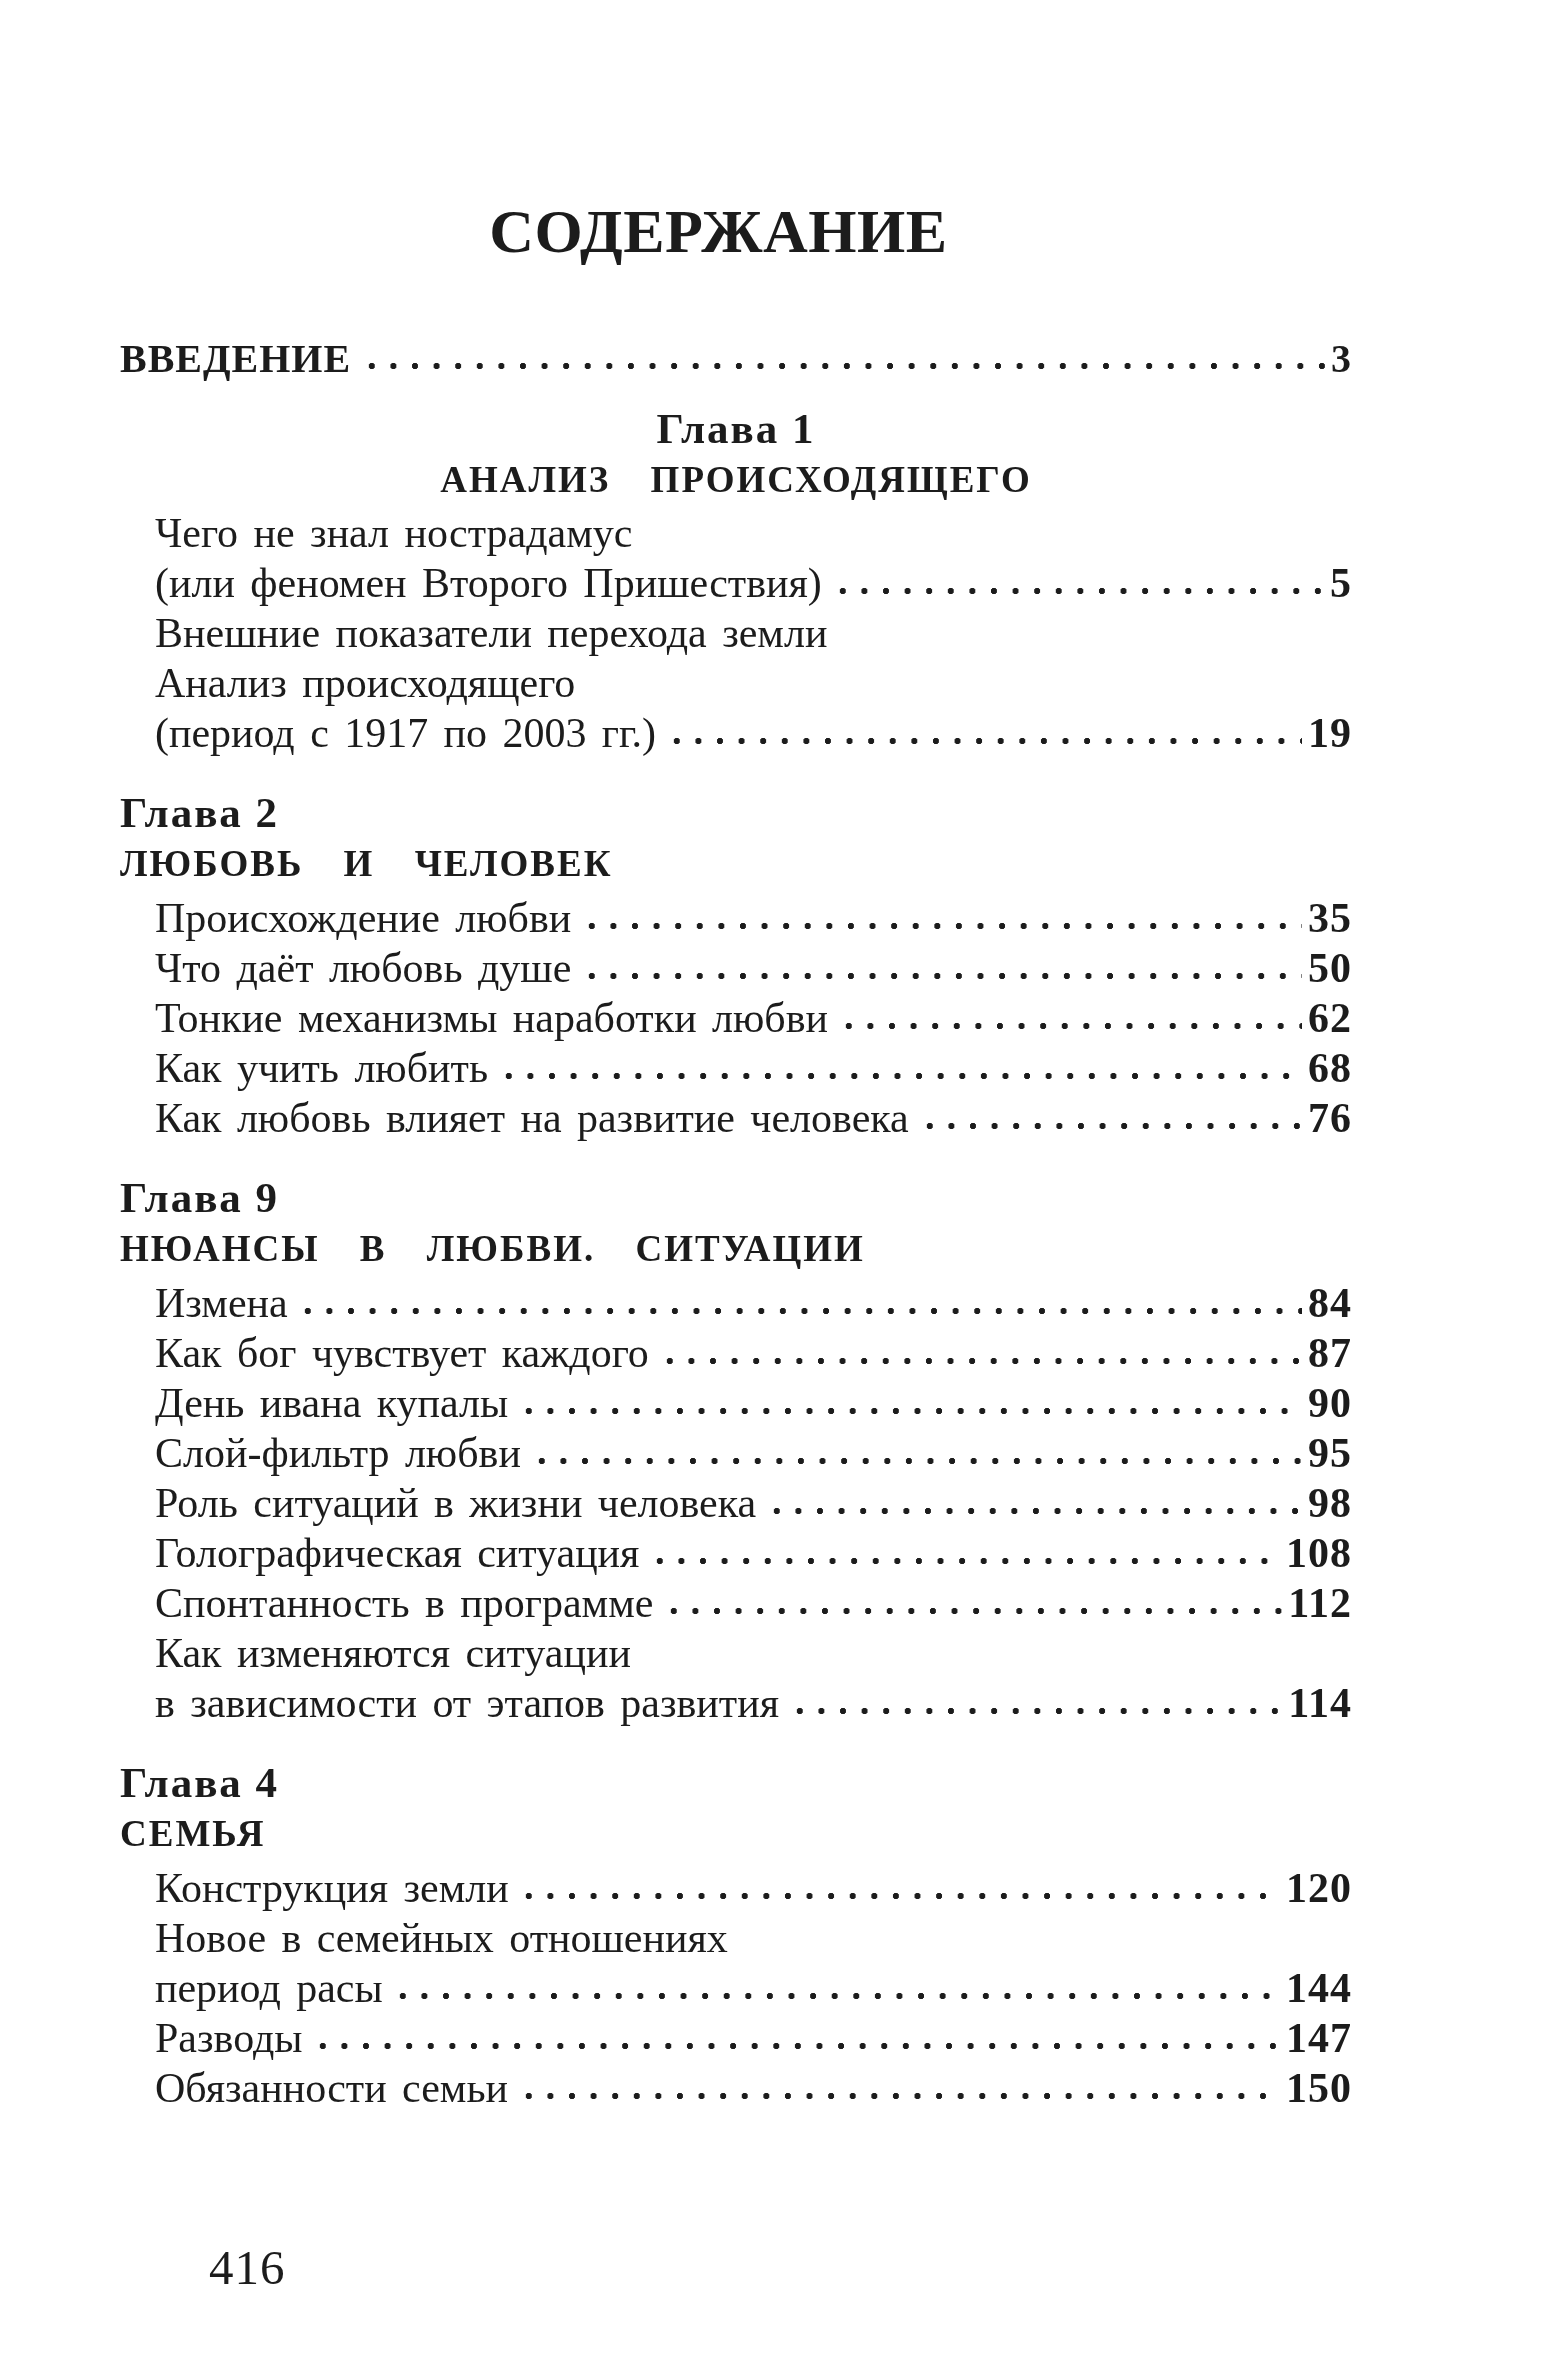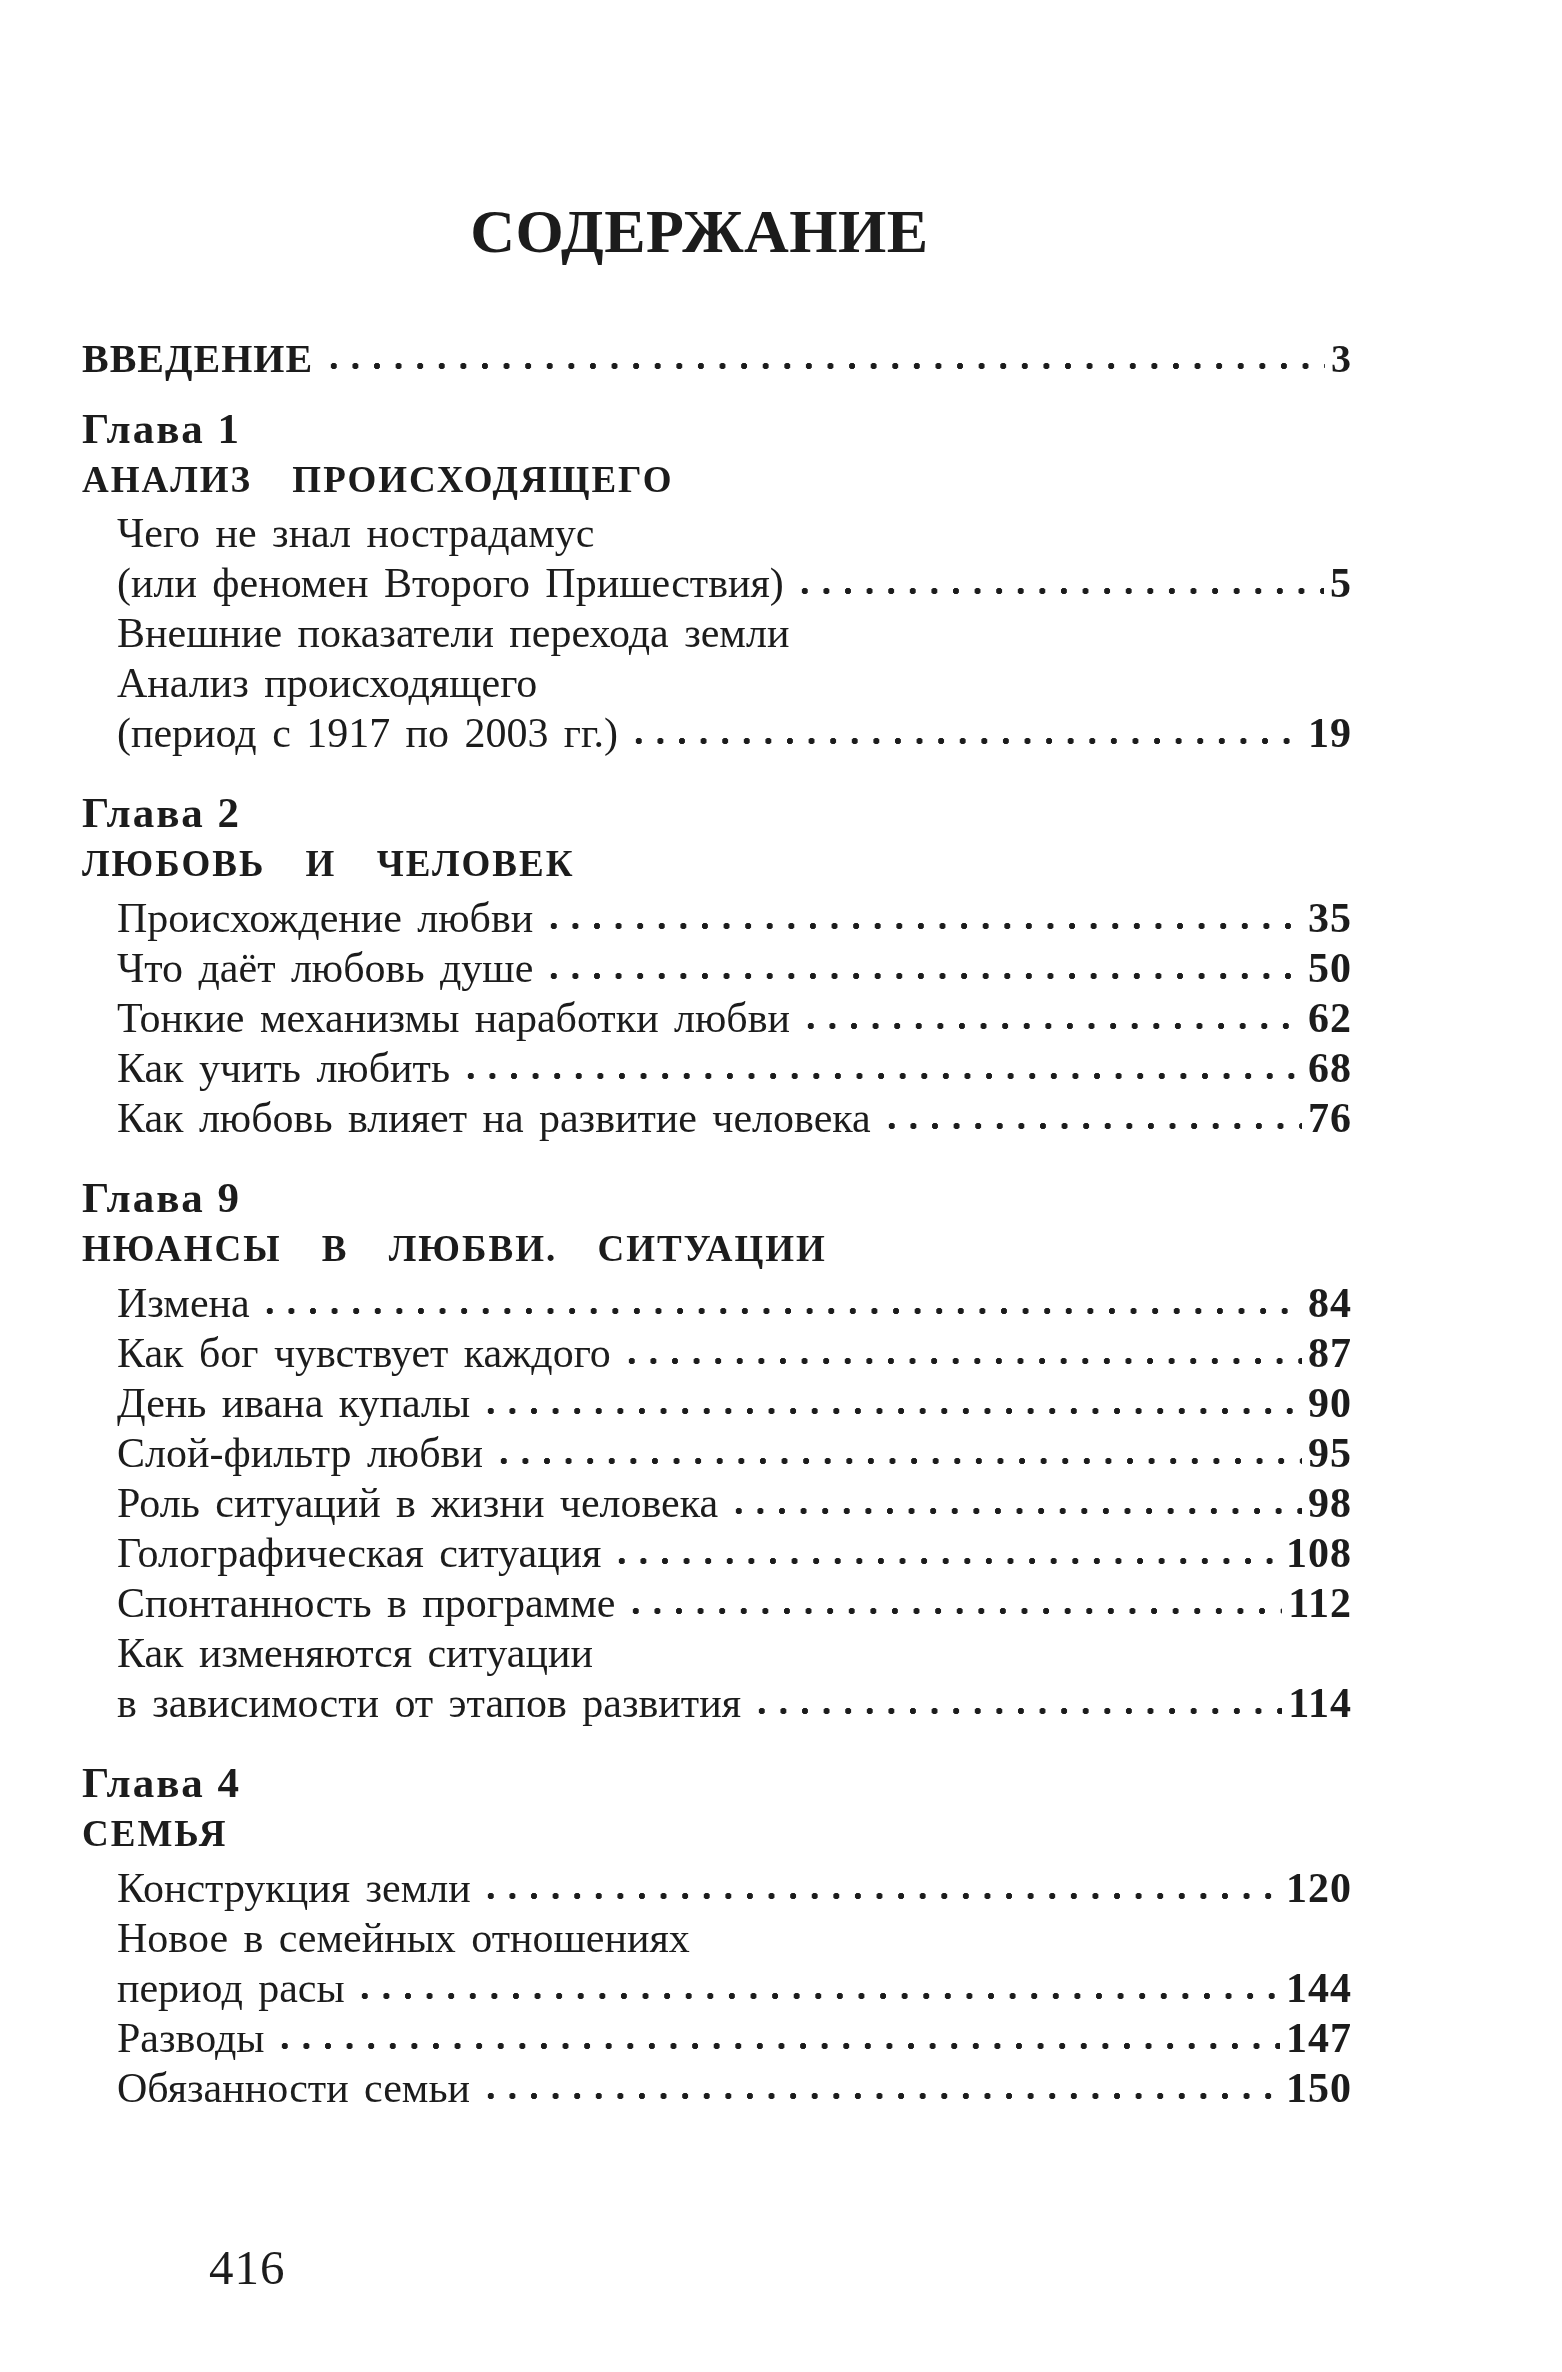--- a/index.html
+++ b/index.html
@@ -8,21 +8,21 @@
     height: 2373px;
     background: #ffffff;
     color: #1c1c1c;
     font-family: "Liberation Serif", "DejaVu Serif", serif;
     position: relative;
     overflow: hidden;
   }
   .page {
     position: absolute;
     inset: 0;
-    padding: 196px 210px 0 82px;
+    padding: 196px 210px 0 120px;
     box-sizing: border-box;
   }
   .toc-title {
     font-size: 62px;
     line-height: 71px;
     font-weight: bold;
     text-align: center;
     letter-spacing: 0.5px;
     margin: 0 0 67px 0;
     position: relative;
@@ -48,21 +48,21 @@
     white-space: nowrap;
     letter-spacing: 1px;
   }
   .intro-row {
     font-size: 40px;
     line-height: 49px;
     font-weight: bold;
     letter-spacing: 1px;
   }
   .chapter { margin-top: 29px; }
-  .chapter.first { margin-top: 19.6px; }
+  .chapter.first { margin-top: 19.6px; text-align: center; }
   .chapter-head {
     font-size: 43px;
     line-height: 51px;
     font-weight: bold;
     letter-spacing: 2px;
     margin: 0;
   }
   .chapter-title {
     font-size: 37px;
     line-height: 47px;

